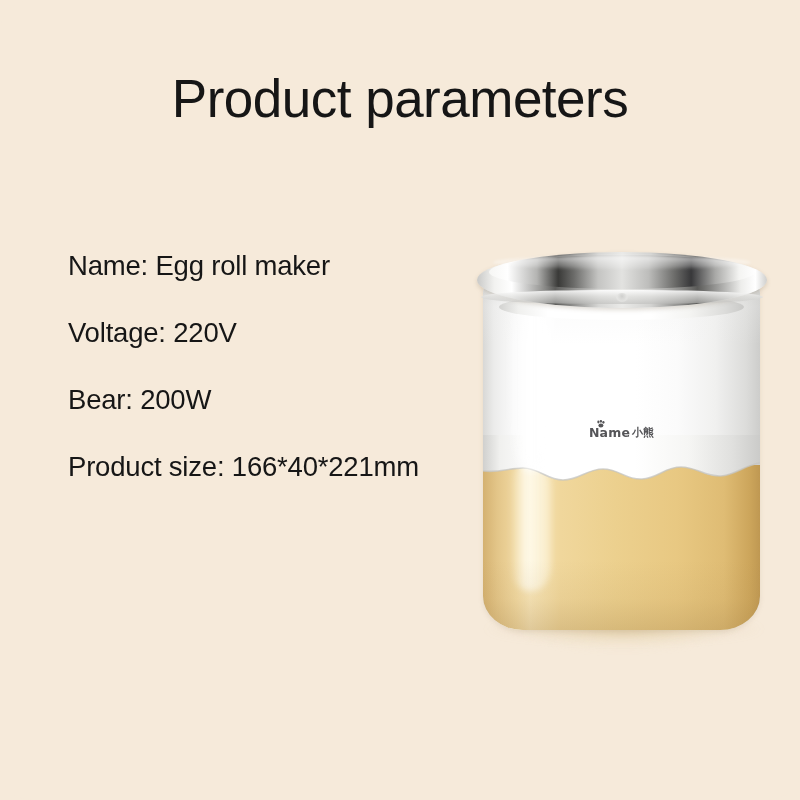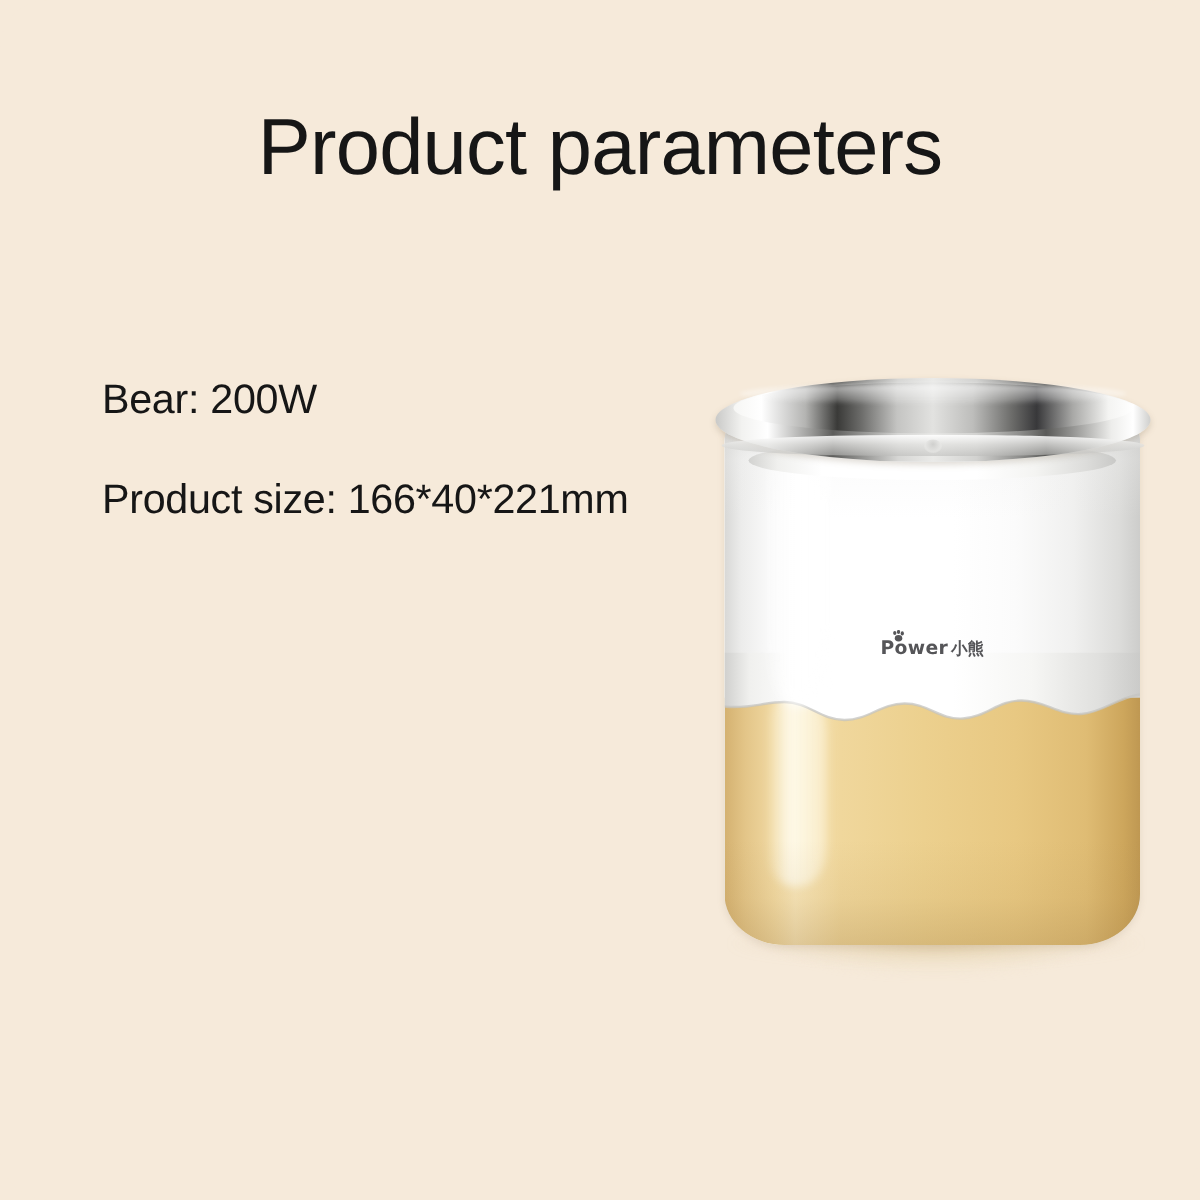--- a/index.html
+++ b/index.html
@@ -346,22 +346,28 @@
 </style>
 </head>
 <body>
 
 <div id="page">
 
   <div id="page-title">Product parameters</div>
 
   <div id="spec-list">
 
-
-
+    <div class="spec-row">
+      <span class="spec-text">Name: Egg roll maker</span>
+    </div>
+
+
+    <div class="spec-row">
+      <span class="spec-text">Voltage: 220V</span>
+    </div>
 
 
     <div class="spec-row">
       <span class="spec-text">Bear: 200W</span>
     </div>
 
     <div class="spec-row">
       <span class="spec-text">Product size: 166*40*221mm</span>
     </div>
 
@@ -413,21 +419,21 @@
                  C143,45 136,34 120,34
                  C104,34 96,45 80,45
                  C64,45 56,33 40,33
                  C26,33 16,38 0,36" fill="none" stroke="rgba(196,196,194,0.75)" stroke-width="1.6"></path>
       </svg>
 
       <div id="white-gloss"></div>
 
       <div id="brand-logo">
         <span style="position:relative;">
-          <span id="brand-name">Power</span>
+          <span id="brand-name">Name</span>
           <svg id="brand-paw" viewBox="0 0 18 16">
             <ellipse cx="4" cy="4" rx="2.2" ry="2.8" fill="#555558"></ellipse>
             <ellipse cx="9" cy="2.6" rx="2.2" ry="2.8" fill="#555558"></ellipse>
             <ellipse cx="14" cy="4.6" rx="2.2" ry="2.8" fill="#555558"></ellipse>
             <ellipse cx="9" cy="11" rx="5" ry="4.2" fill="#555558"></ellipse>
           </svg>
         </span>
         <span id="brand-cn">小熊</span>
       </div>
     </div>

